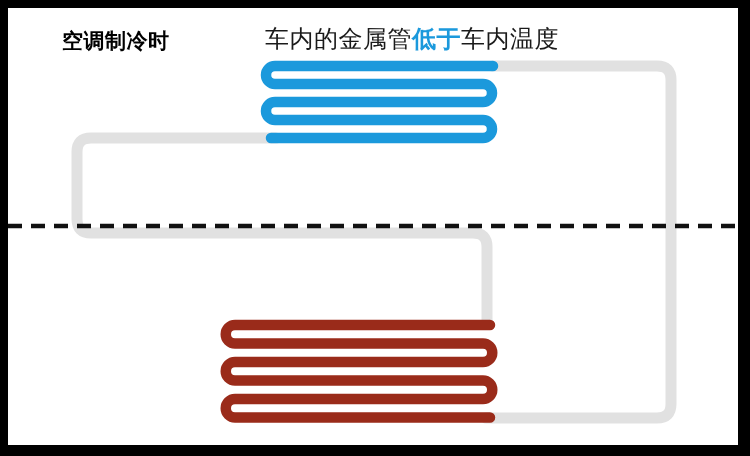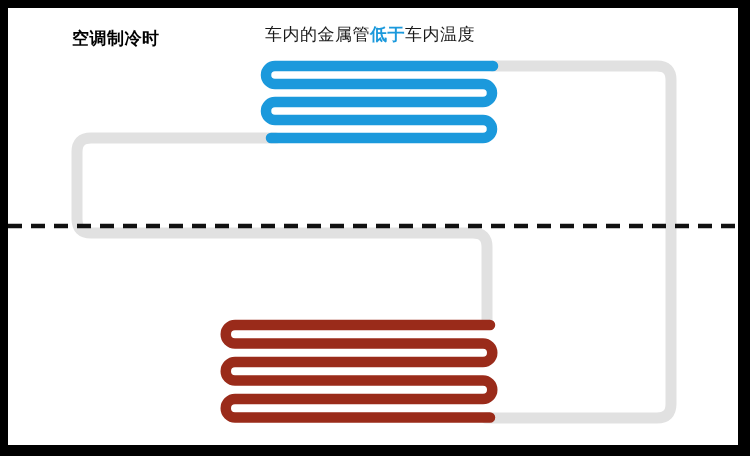--- a/index.html
+++ b/index.html
@@ -13,31 +13,31 @@
   .frame{
     position:absolute;left:0;top:0;width:750px;height:456px;
     background:#000000;
   }
   .canvas-wrap{
     position:absolute;left:0;top:0;width:750px;height:456px;
   }
   svg{display:block;}
   .label{
     position:absolute;
-    font-size:17px;
+    font-size:24px;
     line-height:1.1;
     color:#1a1a1a;
     letter-spacing:0.5px;
     white-space:nowrap;
   }
   .label .hl{font-weight:bold;}
   .title{
     position:absolute;
-    left:72px;top:27px;
-    font-size:17px;
+    left:62px;top:27px;
+    font-size:21px;
     font-weight:bold;
     color:#000000;
     letter-spacing:0.5px;
     white-space:nowrap;
   }
   .label-indoor{left:265px;top:26px;}
   .label-outdoor{left:285px;top:279px;}
 </style>
 </head>
 <body>

